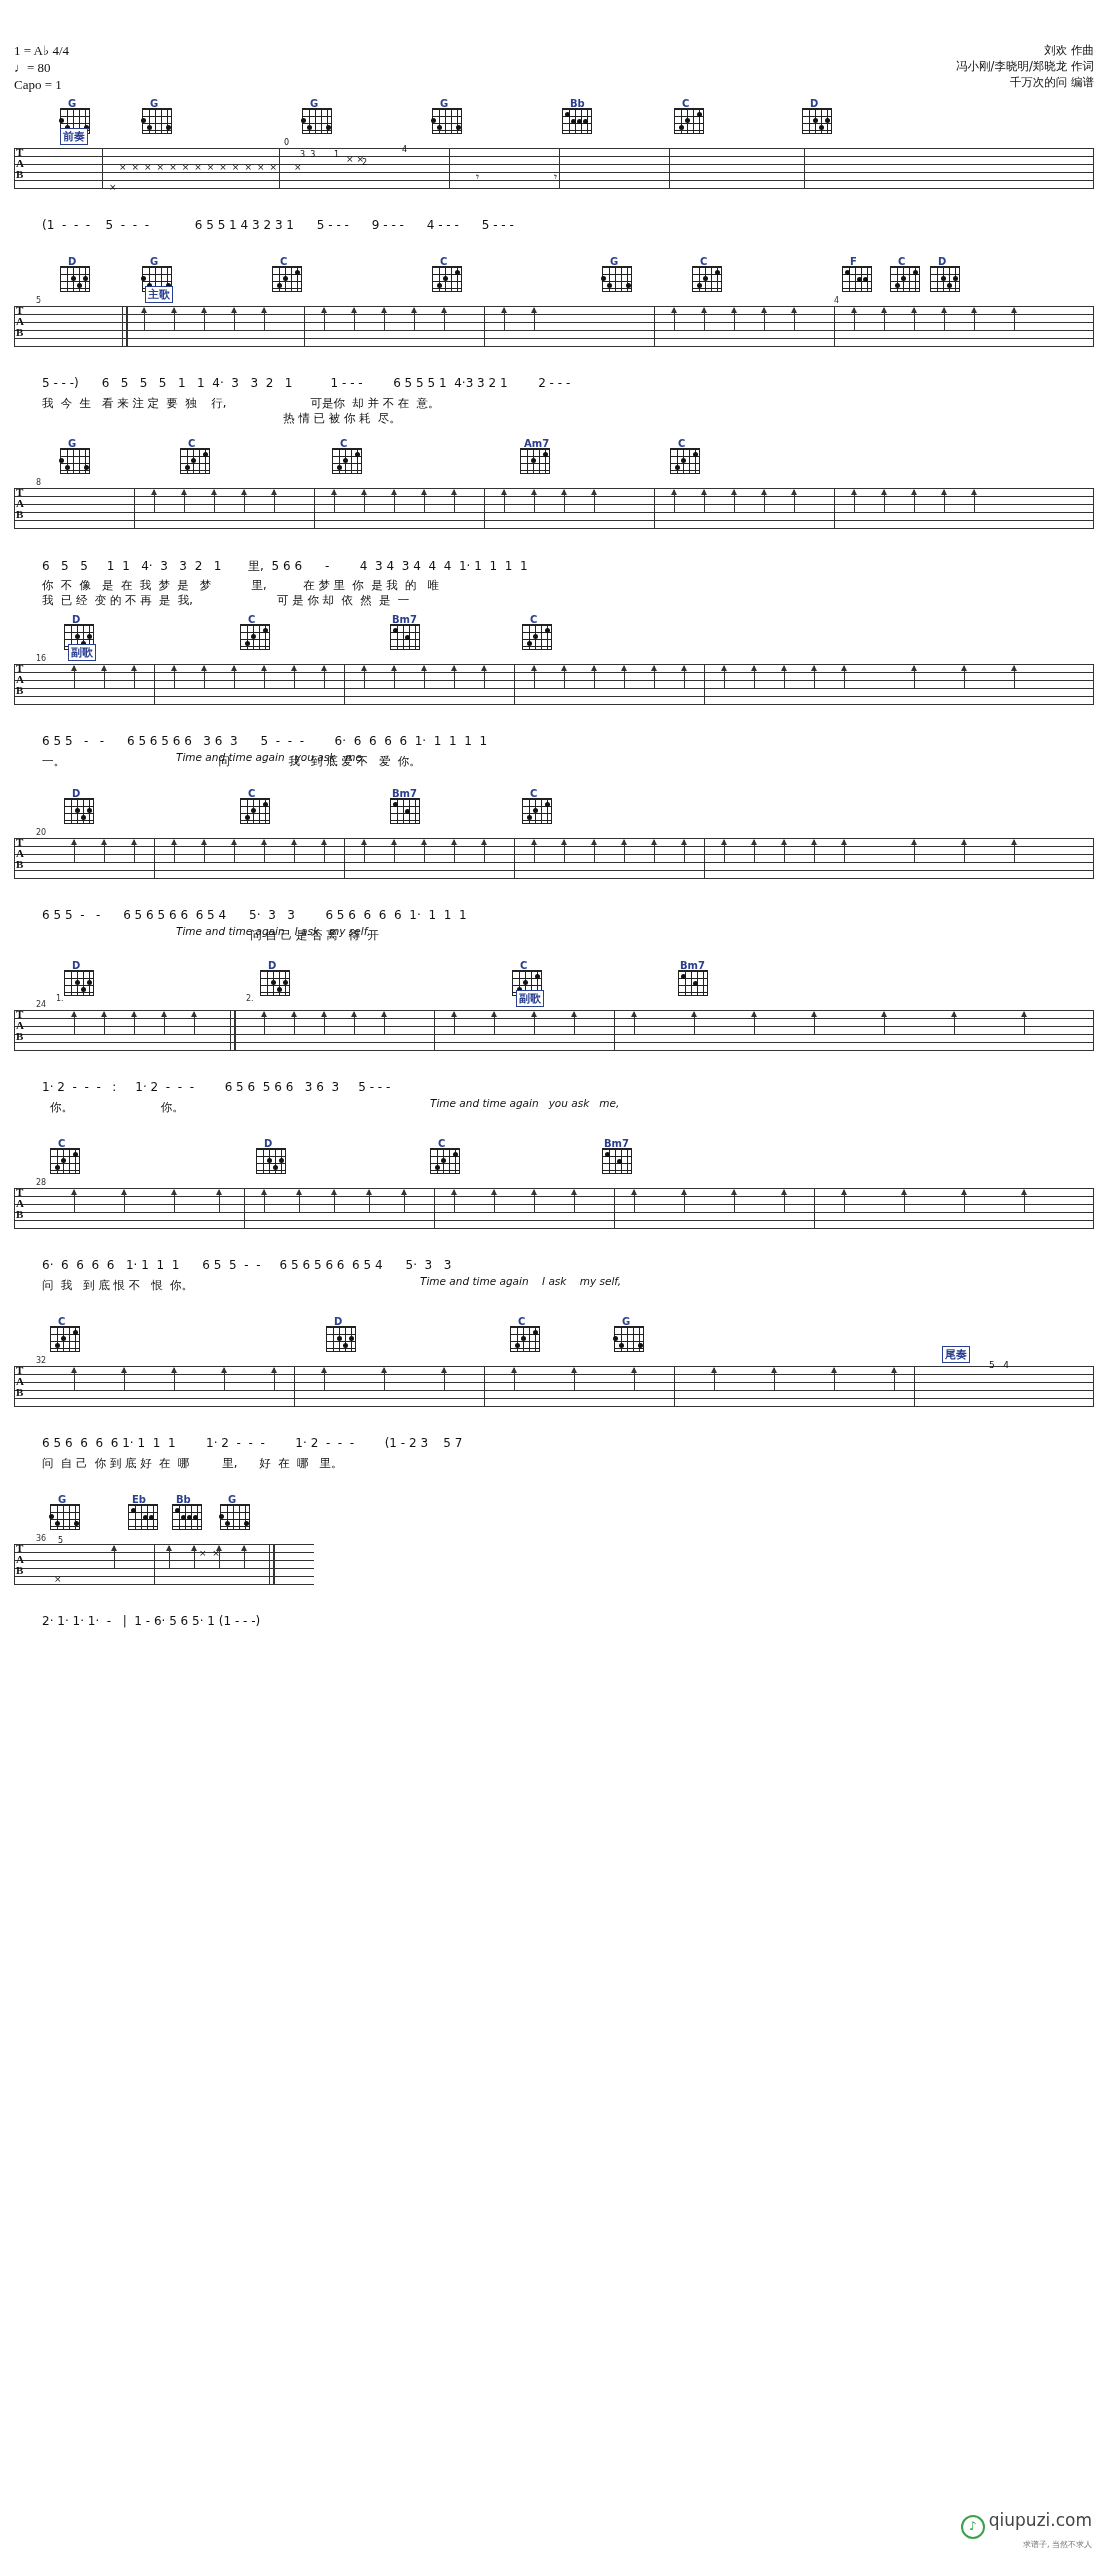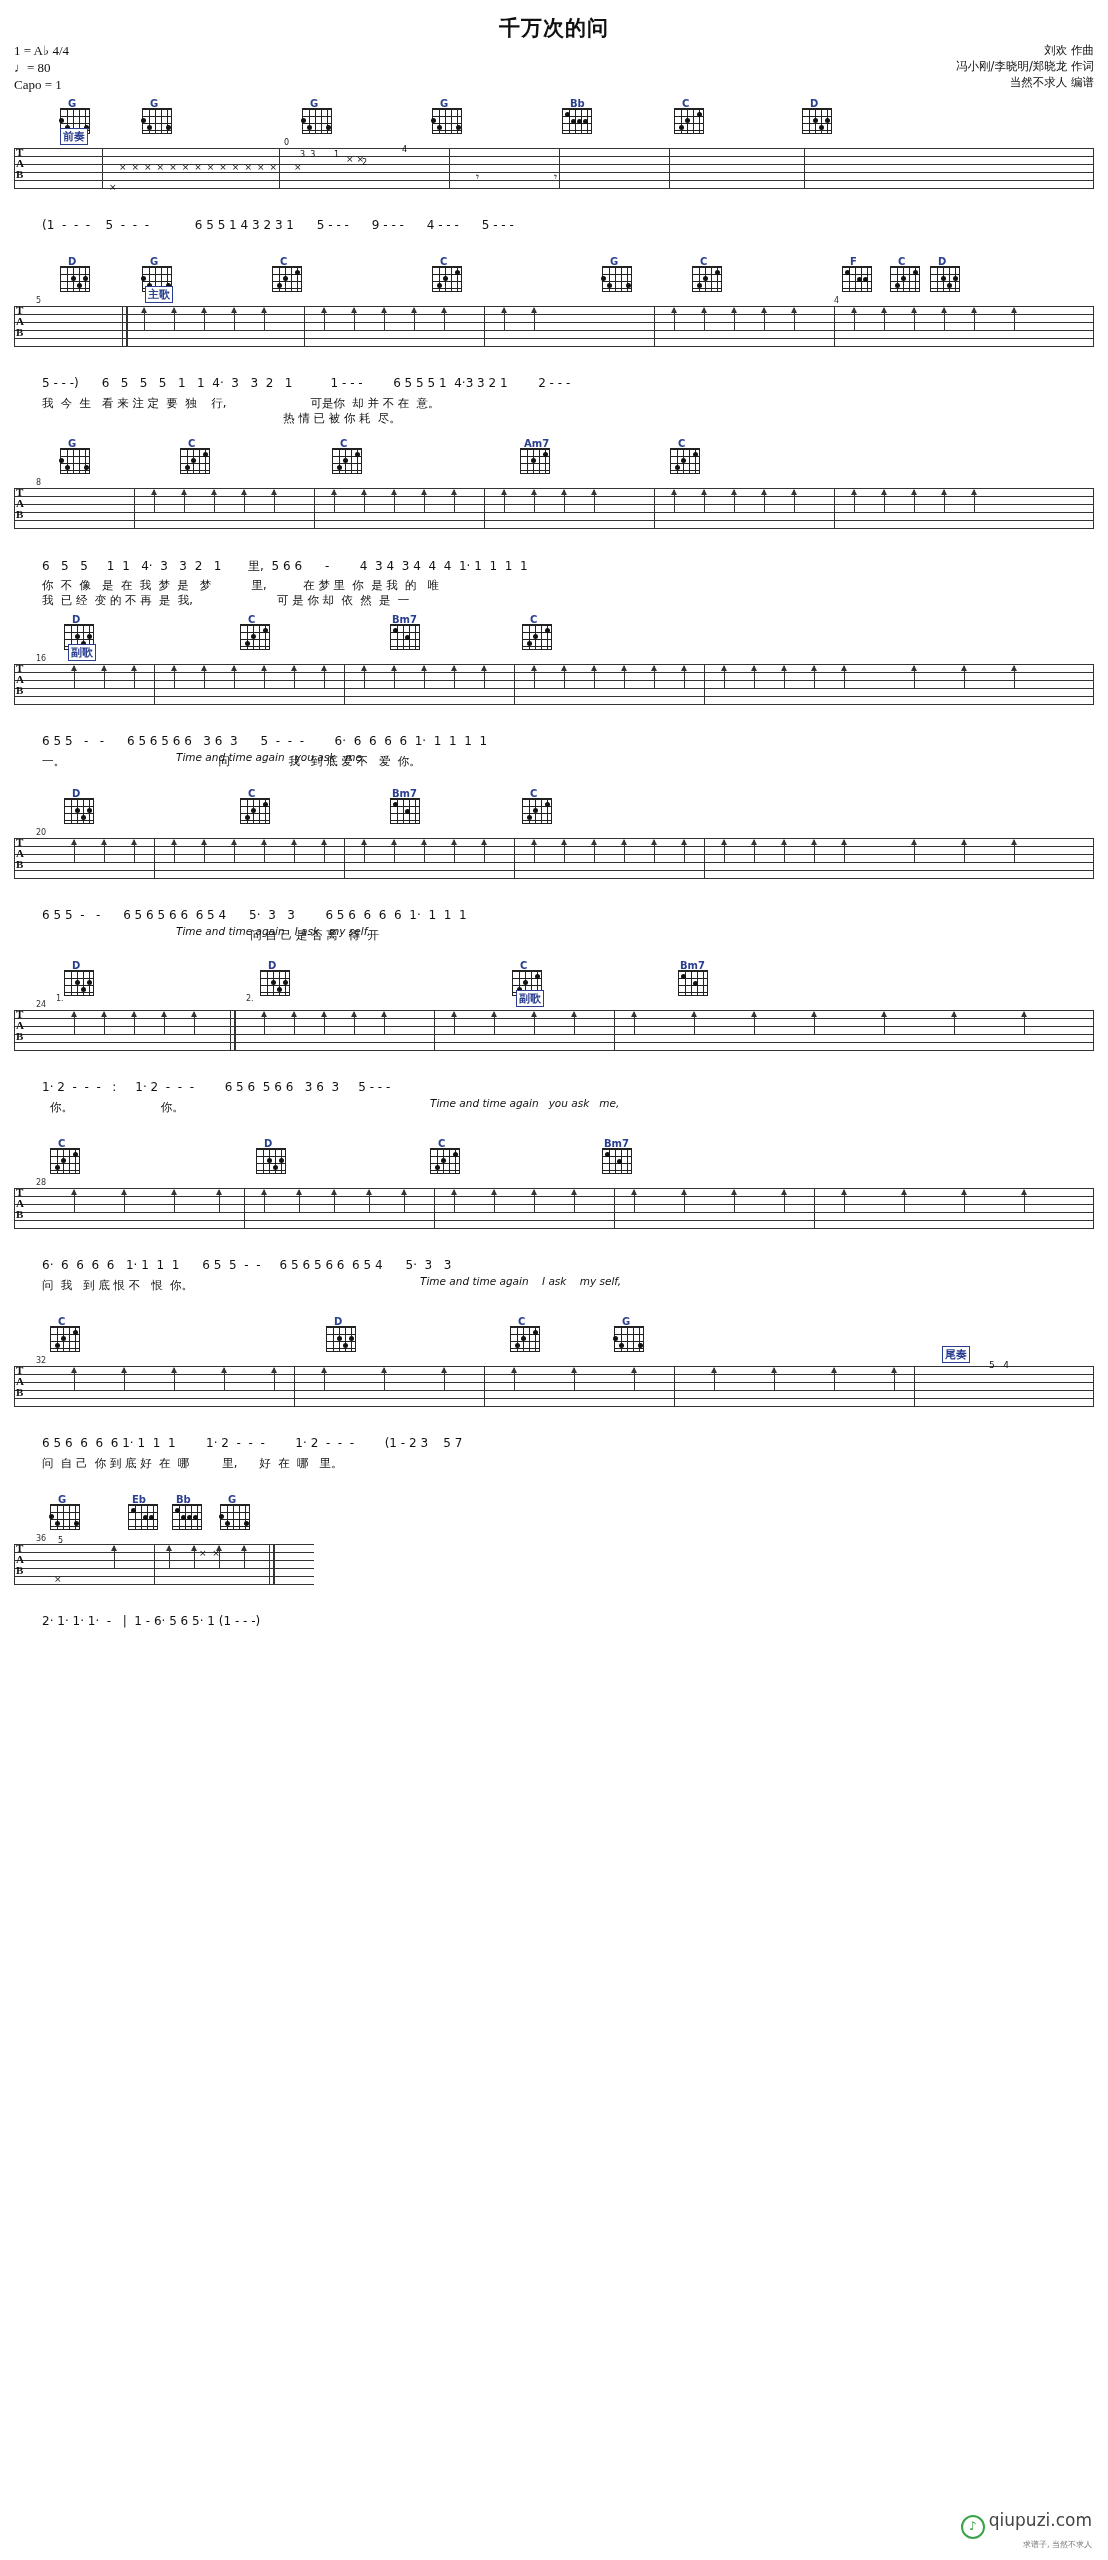--- a/index.html
+++ b/index.html
@@ -42,32 +42,31 @@
   .logo{position:absolute;right:16px;bottom:10px;text-align:right;}
   .logo .brand{font-size:17px;font-family:"DejaVu Sans",sans-serif;color:#444;}
   .logo .sub{font-size:8px;color:#777;font-family:"DejaVu Sans",sans-serif;}
   .logo .mark{display:inline-block;width:20px;height:20px;border:2px solid #3aa34a;border-radius:50%;color:#3aa34a;font-size:12px;text-align:center;line-height:18px;vertical-align:-4px;margin-right:4px;font-family:"DejaVu Sans",sans-serif;}
 </style>
 </head>
 <body>
 
 <div class="page">
 
-  <div class="title">千万次的问</div>
 
   <div class="meta-left">
     <div>1 = A♭ 4/4</div>
     <div>♩= 80</div>
     <div>Capo = 1</div>
   </div>
 
   <div class="meta-right">
     <div>刘欢 作曲</div>
     <div>冯小刚/李晓明/郑晓龙 作词</div>
-    <div>当然不求人 编谱</div>
+    <div>千万次的问 编谱</div>
   </div>
 
   <div class="sys" style="top:100px;">
 
     <div class="dia" style="left:58px;top:8px;">
       <div class="chordname" style="left:10px;top:-10px;">G</div>
       <div class="grid">
         <i class="vl" style="left:6px"></i>
           <i class="vl" style="left:12px"></i>
           <i class="vl" style="left:18px"></i>

